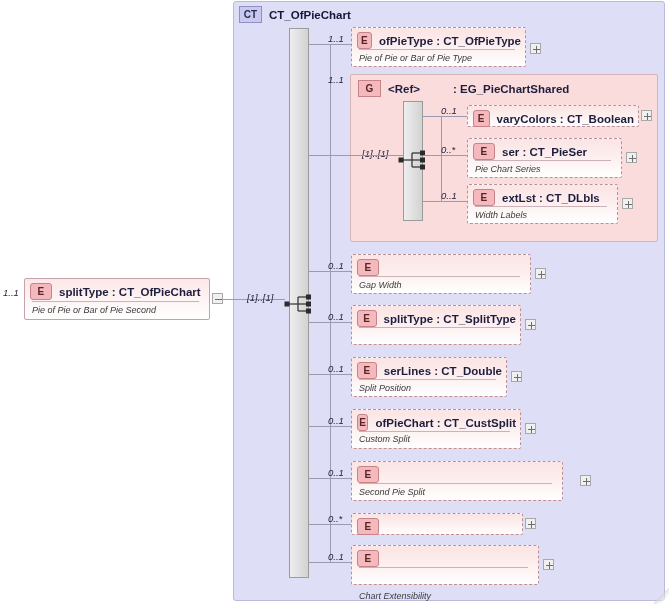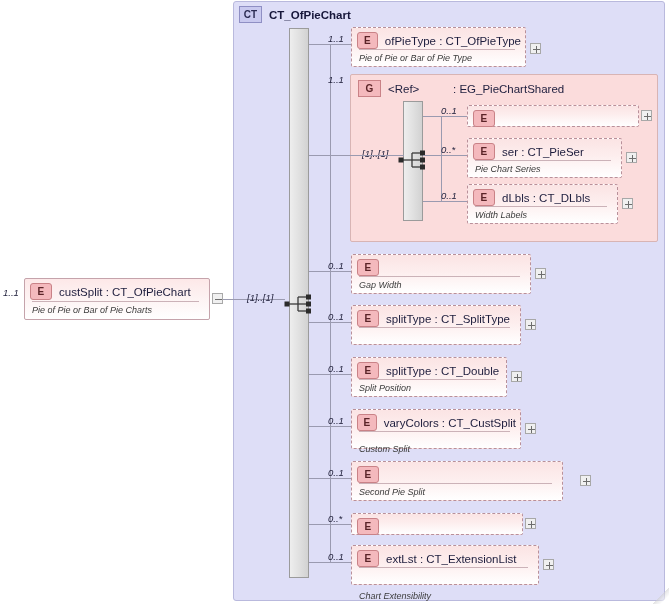--- a/index.html
+++ b/index.html
@@ -59,21 +59,21 @@
   .ebox.grp{
     background:#fbdcdc;
     border:1px solid #d8b4b4;
     border-radius:2px;
   }
   .erow{
     position:absolute;left:5px;top:4px;right:4px;
     display:flex;align-items:center;gap:7px;
     white-space:nowrap;
   }
-  .ename{font-size:11.5px;font-weight:normal;color:#1d1d3d;}
+  .ename{font-size:11.5px;font-weight:bold;color:#1d1d3d;}
   .esep{position:absolute;left:7px;right:10px;border-top:1px solid #cbb2b8;}
   .edesc{
     position:absolute;left:7px;
     font-size:9px;font-style:italic;color:#3b3b3b;
     white-space:nowrap;
   }
 
   
   .occ{
     position:absolute;font-size:9.5px;font-style:italic;color:#24243f;
@@ -108,24 +108,24 @@
 <div class="abs ct-box" style="left:233px;top:1px;width:432px;height:600px;"></div>
 
 <div class="ct-header" style="left:239px;top:6px;">
   <span class="badge badge-ct">CT</span>
   <span class="ct-title">CT_OfPieChart</span>
 </div>
 
 <div class="abs ebox solid" style="left:24px;top:278px;width:186px;height:42px;">
   <div class="erow">
     <span class="badge badge-e">E</span>
-    <span class="ename">custSplit : CT_OfPieChart</span>
+    <span class="ename">splitType : CT_OfPieChart</span>
   </div>
   <div class="esep" style="top:22px;"></div>
-  <div class="edesc" style="top:26px;">Pie of Pie or Bar of Pie Charts</div>
+  <div class="edesc" style="top:26px;">Pie of Pie or Bar of Pie Second</div>
 </div>
 
 <span class="occ" style="left:3px;top:287px;">1..1</span>
 
 <div class="exp" style="left:212px;top:293px;"></div>
 
 <div class="hline" style="left:223px;top:299px;width:62px;"></div>
 
 <span class="occ" style="left:247px;top:292px;">[1]..[1]</span>
 
@@ -188,20 +188,21 @@
   </svg>
 </div>
 
 <div class="vline" style="left:441px;top:116px;height:85px;"></div>
 
 <div class="hline" style="left:423px;top:116px;width:44px;"></div>
 <span class="occ" style="left:441px;top:105px;">0..1</span>
 <div class="abs ebox" style="left:467px;top:105px;width:172px;height:22px;">
   <div class="erow">
     <span class="badge badge-e">E</span>
+    <span class="ename">varyColors : CT_Boolean</span>
   </div>
 </div>
 <div class="exp plus" style="left:641px;top:110px;"></div>
 
 <div class="hline" style="left:423px;top:155px;width:44px;"></div>
 <span class="occ" style="left:441px;top:144px;">0..*</span>
 <div class="abs ebox" style="left:467px;top:138px;width:155px;height:40px;">
   <div class="erow">
     <span class="badge badge-e">E</span>
     <span class="ename">ser          : CT_PieSer</span>
@@ -209,21 +210,21 @@
   <div class="esep" style="top:21px;"></div>
   <div class="edesc" style="top:25px;">Pie Chart Series</div>
 </div>
 <div class="exp plus" style="left:626px;top:152px;"></div>
 
 <div class="hline" style="left:423px;top:201px;width:44px;"></div>
 <span class="occ" style="left:441px;top:190px;">0..1</span>
 <div class="abs ebox" style="left:467px;top:184px;width:151px;height:40px;">
   <div class="erow">
     <span class="badge badge-e">E</span>
-    <span class="ename">dLbls      : CT_DLbls</span>
+    <span class="ename">extLst      : CT_DLbls</span>
   </div>
   <div class="esep" style="top:21px;"></div>
   <div class="edesc" style="top:25px;">Width Labels</div>
 </div>
 <div class="exp plus" style="left:622px;top:198px;"></div>
 
 <div class="hline" style="left:309px;top:271px;width:42px;"></div>
 <span class="occ" style="left:328px;top:260px;">0..1</span>
 <div class="abs ebox" style="left:351px;top:254px;width:180px;height:40px;">
   <div class="erow">
@@ -244,36 +245,36 @@
   <div class="esep" style="top:21px;"></div>
   <div class="edesc" style="top:38px;margin-top:40px;">Split Type</div>
 </div>
 <div class="exp plus" style="left:525px;top:319px;"></div>
 
 <div class="hline" style="left:309px;top:374px;width:42px;"></div>
 <span class="occ" style="left:328px;top:363px;">0..1</span>
 <div class="abs ebox" style="left:351px;top:357px;width:156px;height:40px;">
   <div class="erow">
     <span class="badge badge-e">E</span>
-    <span class="ename">splitType  : CT_Double</span>
+    <span class="ename">serLines  : CT_Double</span>
   </div>
   <div class="esep" style="top:21px;"></div>
   <div class="edesc" style="top:25px;">Split Position</div>
 </div>
 <div class="exp plus" style="left:511px;top:371px;"></div>
 
 <div class="hline" style="left:309px;top:426px;width:42px;"></div>
 <span class="occ" style="left:328px;top:415px;">0..1</span>
 <div class="abs ebox" style="left:351px;top:409px;width:170px;height:40px;">
   <div class="erow">
     <span class="badge badge-e">E</span>
-    <span class="ename">varyColors : CT_CustSplit</span>
-  </div>
-  <div class="esep" style="top:21px;"></div>
-  <div class="edesc" style="top:34px;">Custom Split</div>
+    <span class="ename">ofPieChart : CT_CustSplit</span>
+  </div>
+  <div class="esep" style="top:21px;"></div>
+  <div class="edesc" style="top:24px;">Custom Split</div>
 </div>
 <div class="exp plus" style="left:525px;top:423px;"></div>
 
 <div class="hline" style="left:309px;top:478px;width:42px;"></div>
 <span class="occ" style="left:328px;top:467px;">0..1</span>
 <div class="abs ebox" style="left:351px;top:461px;width:212px;height:40px;">
   <div class="erow">
     <span class="badge badge-e">E</span>
   </div>
   <div class="esep" style="top:21px;"></div>
@@ -288,20 +289,19 @@
     <span class="badge badge-e">E</span>
   </div>
 </div>
 <div class="exp plus" style="left:525px;top:518px;"></div>
 
 <div class="hline" style="left:309px;top:562px;width:42px;"></div>
 <span class="occ" style="left:328px;top:551px;">0..1</span>
 <div class="abs ebox" style="left:351px;top:545px;width:188px;height:40px;">
   <div class="erow">
     <span class="badge badge-e">E</span>
-    <span class="ename">extLst    : CT_ExtensionList</span>
   </div>
   <div class="esep" style="top:21px;"></div>
   <div class="edesc" style="top:25px;margin-top:20px;">Chart Extensibility</div>
 </div>
 <div class="exp plus" style="left:543px;top:559px;"></div>
 
 <div class="corner"></div>
 
 </body></html>

